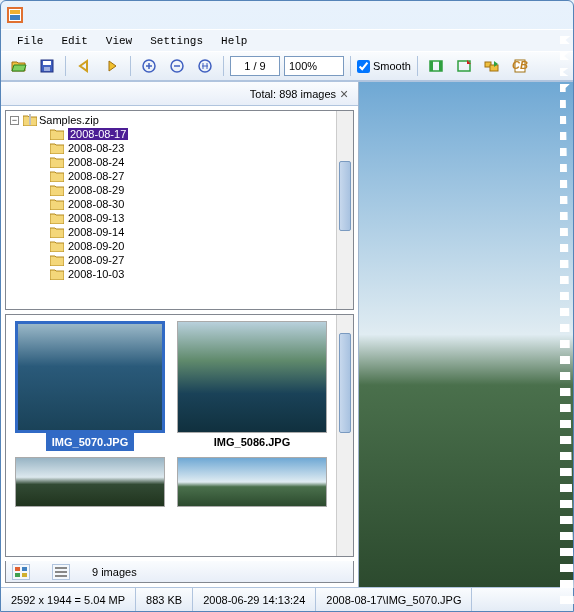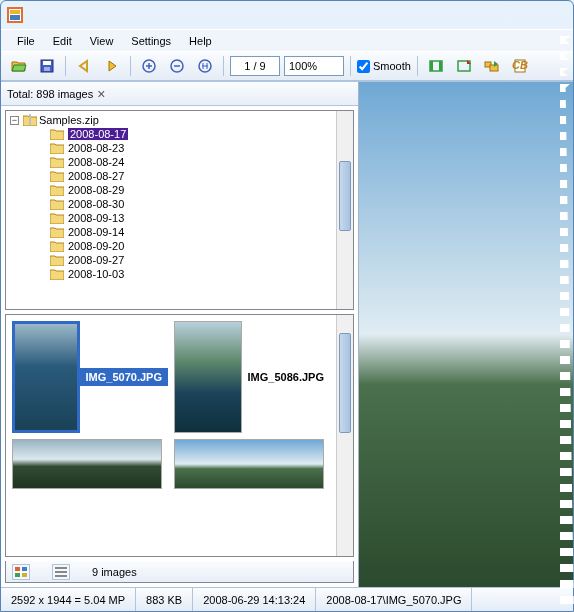--- a/index.html
+++ b/index.html
@@ -2,44 +2,44 @@
 <html><head>
 <meta charset="utf-8">
 <style>
 * { box-sizing: border-box; margin: 0; padding: 0; font-family: Tahoma, sans-serif; font-size: 11px; }
 body { background: #e8f0f8; width: 574px; height: 612px; overflow: hidden; }
 .window { width: 574px; height: 612px; background: linear-gradient(#e8f2fc, #d0e4f8); border: 1px solid #5584b8; border-radius: 6px 6px 0 0; display: flex; flex-direction: column; }
 .titlebar { height: 28px; display: flex; align-items: center; padding: 0 6px; }
 .app-icon { width: 16px; height: 16px; margin-right: 6px; }
 .title { color: #000; font-size: 12px; }
 .menubar { height: 22px; background: #f0f5fb; border-top: 1px solid #fff; display: flex; align-items: center; padding: 0 8px; gap: 2px; }
-.menu-item { padding: 2px 8px; cursor: default; }
+.menu-item { padding: 2px 8px; cursor: default; font-family: Liberation Mono, monospace; }
 .toolbar { height: 30px; background: linear-gradient(#fafcfe, #e4ecf6); border-top: 1px solid #fff; border-bottom: 1px solid #b0c4de; display: flex; align-items: center; padding: 0 6px; gap: 4px; }
 .tb-btn { width: 24px; height: 24px; display: flex; align-items: center; justify-content: center; border: 1px solid transparent; border-radius: 3px; cursor: pointer; }
 .tb-sep { width: 1px; height: 20px; background: #b0c4de; margin: 0 2px; }
 .page-input { width: 50px; height: 20px; border: 1px solid #7a9ac0; text-align: center; background: #fff; }
 .zoom-select { width: 60px; height: 20px; border: 1px solid #7a9ac0; background: #fff; display: flex; align-items: center; justify-content: flex-start; padding: 0 4px; gap: 40px; }
 .chk { display: flex; align-items: center; gap: 3px; }
 .chk input { width: 13px; height: 13px; }
 .content { flex: 1; display: flex; background: #fff; border-top: 1px solid #b0c4de; overflow: hidden; }
 .left-panel { width: 358px; display: flex; flex-direction: column; border-right: 1px solid #a0b4cc; }
-.panel-header { height: 24px; background: linear-gradient(#fafcfe, #e8eef8); border-bottom: 1px solid #b0c4de; display: flex; align-items: center; justify-content: flex-start; padding: 0 6px; }
+.panel-header { height: 24px; background: linear-gradient(#fafcfe, #e8eef8); border-bottom: 1px solid #b0c4de; display: flex; align-items: center; justify-content: flex-end; padding: 0 6px; }
 .close-x { width: 16px; height: 16px; display: flex; align-items: center; justify-content: center; cursor: pointer; font-size: 14px; color: #555; }
 .tree-area { height: 200px; border: 1px solid #828790; margin: 4px; background: #fff; overflow: hidden; position: relative; }
 .tree { padding: 2px 4px; }
 .tree-root { display: flex; align-items: center; gap: 2px; padding: 1px 0; }
 .tree-item { display: flex; align-items: center; gap: 4px; padding: 1px 0 1px 40px; cursor: default; }
 .tree-item.selected span { background: #4c1d95; color: #fff; padding: 0 2px; }
 .folder-icon { width: 14px; height: 12px; }
 .exp-icon { width: 9px; height: 9px; border: 1px solid #888; display: inline-flex; align-items: center; justify-content: center; font-size: 9px; line-height: 1; color: #333; margin-right: 2px; }
 .vscroll { position: absolute; right: 0; top: 0; bottom: 0; width: 17px; background: #f0f0f0; border-left: 1px solid #ccc; }
 .vscroll-thumb { position: absolute; left: 2px; right: 2px; top: 50px; height: 70px; background: linear-gradient(90deg,#c7d8ed,#a8c2e0); border: 1px solid #7a9ac0; border-radius: 2px; }
 .thumbs-area { flex: 1; border: 1px solid #828790; margin: 0 4px 4px 4px; background: #fff; overflow: hidden; position: relative; }
 .thumbs-grid { display: flex; flex-wrap: wrap; gap: 6px; padding: 6px; }
-.thumb { width: 156px; display: flex; flex-direction: row; align-items: center; }
+.thumb { width: 156px; display: flex; flex-direction: column; align-items: center; }
 .thumb.selected .thumb-img { border: 3px solid #316ac5; }
 .thumb.selected .thumb-label { background: #316ac5; color: #fff; }
 .thumb-img { width: 150px; height: 112px; border: 1px solid #aaa; background: #789; }
 .thumb-label { padding: 3px 6px; font-weight: bold; font-size: 11px; }
 .thumbs-status { height: 22px; background: linear-gradient(#fafcfe, #e8eef8); border-top: 1px solid #b0c4de; display: flex; align-items: center; padding: 0 6px; gap: 22px; margin: 0 4px 4px 4px; border: 1px solid #828790; border-top: none; }
 .view-btn { width: 18px; height: 16px; border: 1px solid #b0c4de; background: #f4f8fc; display: flex; align-items: center; justify-content: center; }
 .preview { flex: 1; background: linear-gradient(180deg, #88b4d8 0%, #ddeaf2 35%, #5a7a5c 70%, #3a5a3c 100%); position: relative; }
 .statusbar { height: 24px; background: linear-gradient(#fafcfe, #e4ecf6); border-top: 1px solid #b0c4de; display: flex; align-items: center; }
 .status-cell { padding: 0 10px; border-right: 1px solid #b0c4de; height: 100%; display: flex; align-items: center; }
 

